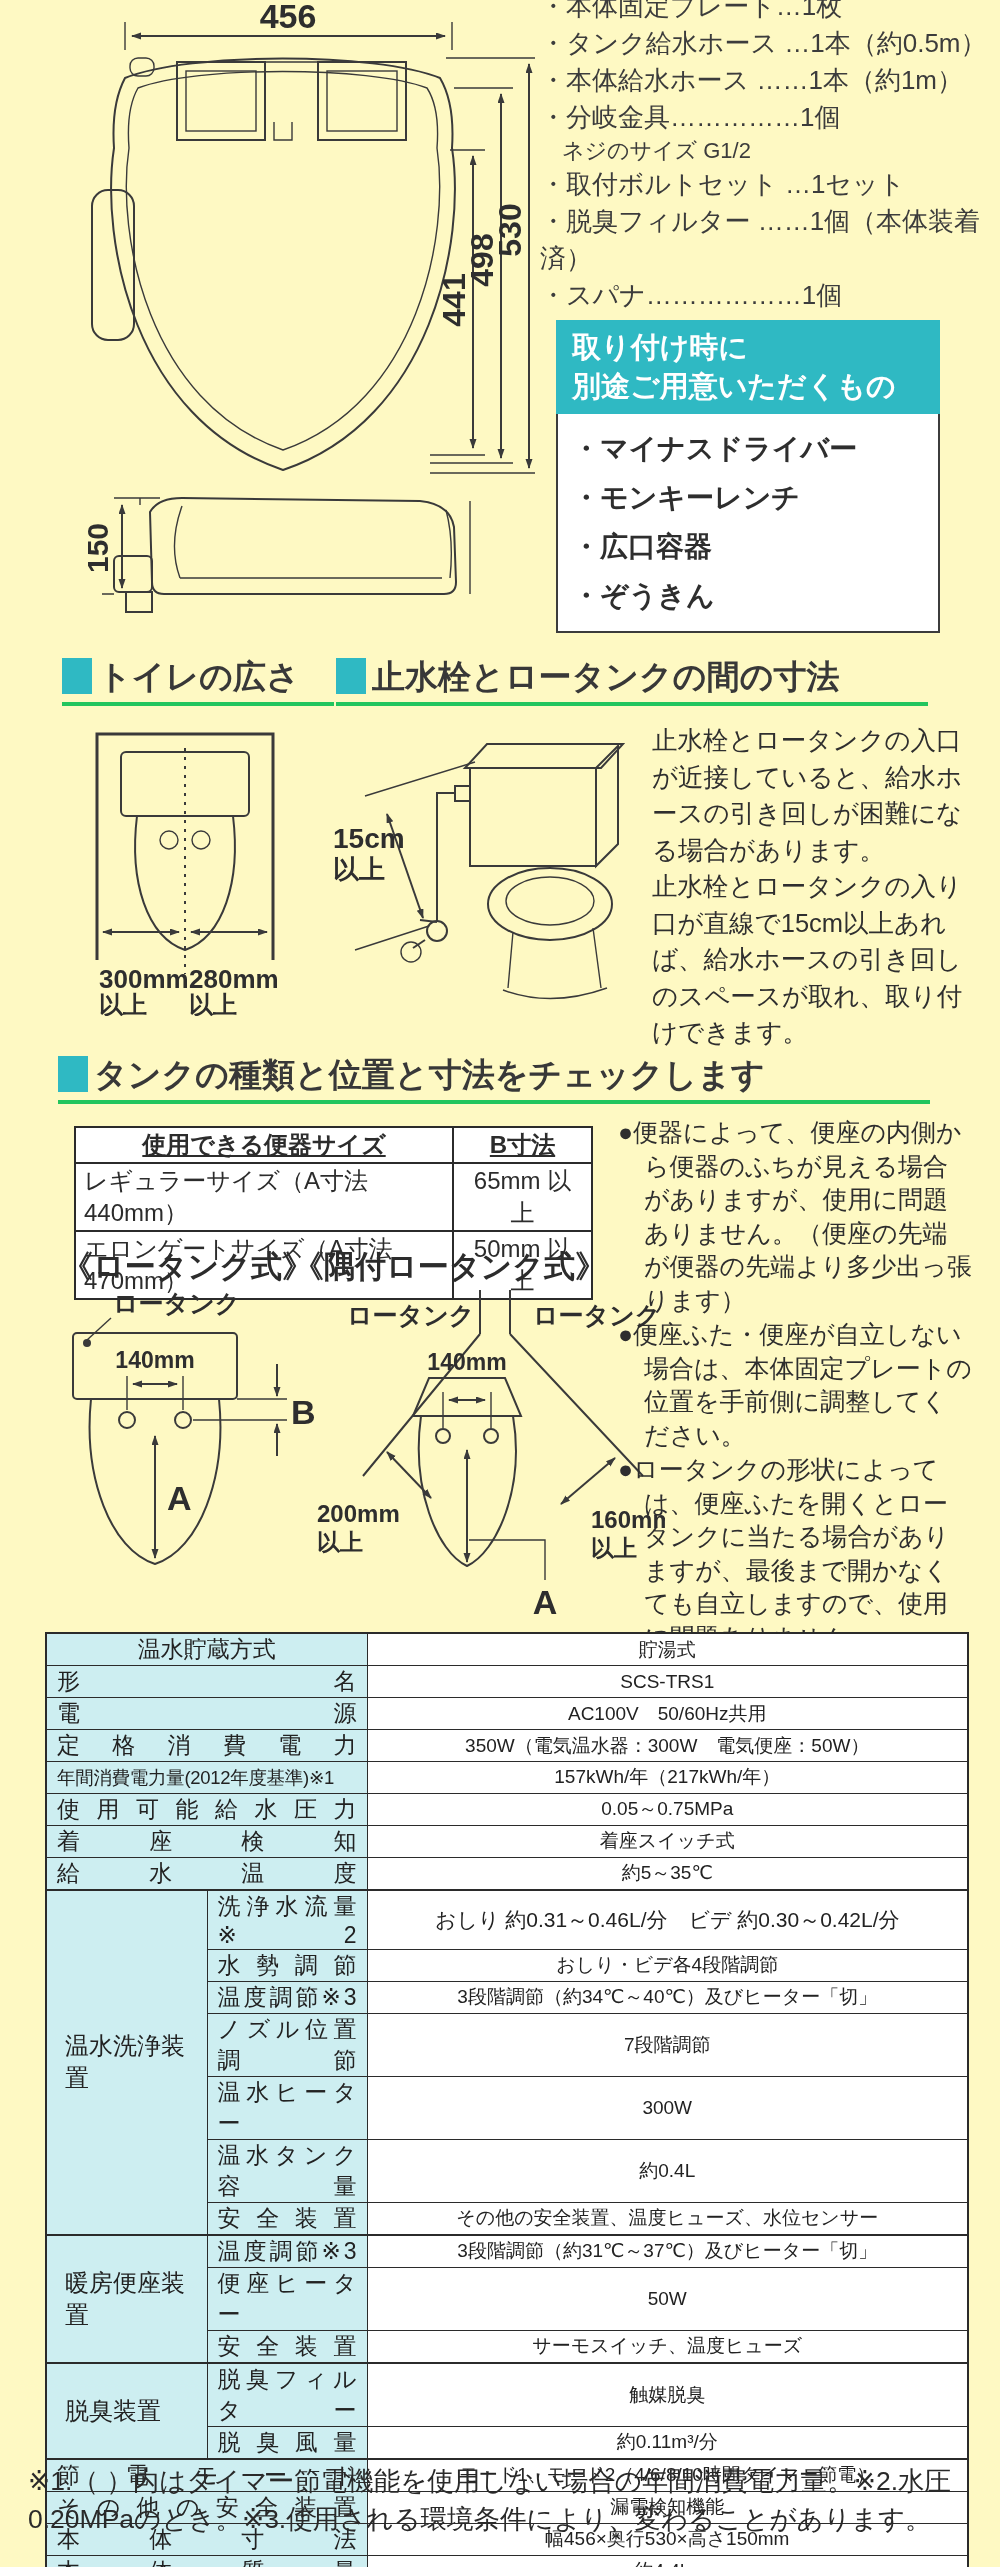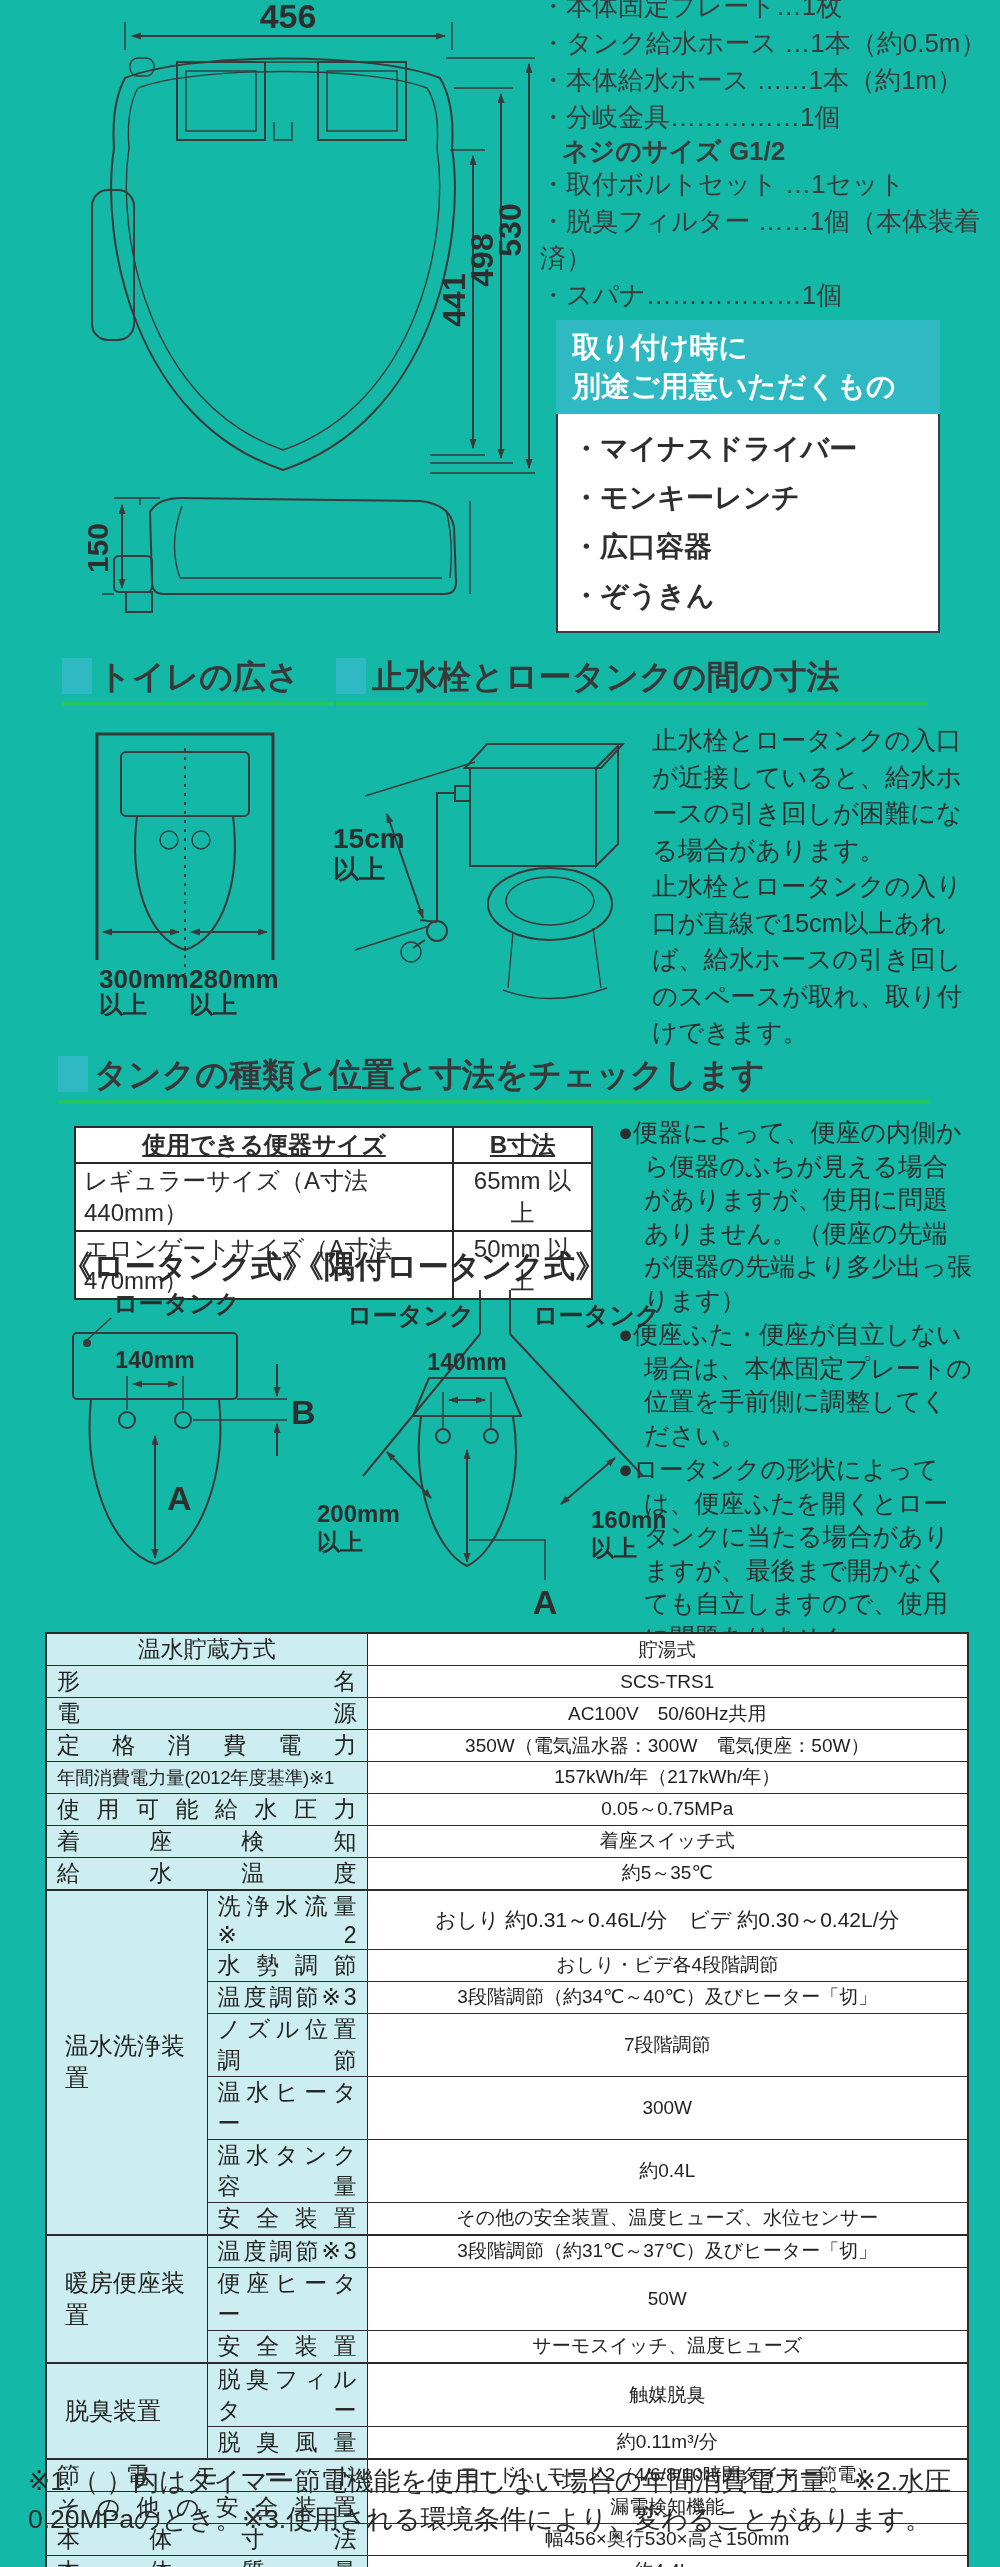--- a/index.html
+++ b/index.html
@@ -1,25 +1,25 @@
 <!DOCTYPE html>
 <html><head>
 <meta charset="utf-8">
 <style>
   html,body{margin:0;padding:0;background:#fff;}
-  .page{position:relative;width:1000px;height:2567px;background:#14b8a6;overflow:hidden;
+  .page{position:relative;width:1000px;height:2567px;background:#fef9c3;overflow:hidden;
         font-family:"Liberation Sans","DejaVu Sans",sans-serif;color:#333;}
   svg{display:block;}
   .line{stroke:#3a3a3a;stroke-width:2;fill:none;}
   .thin{stroke:#3a3a3a;stroke-width:1.4;fill:none;}
   .dimtxt{fill:#2e2e2e;font-weight:bold;}
 
   
   .parts{position:absolute;left:540px;top:-12px;width:460px;font-size:26px;line-height:37px;color:#3c3c3c;}
-  .parts .note{font-size:26px;line-height:30px;padding-left:22px;color:#3c3c3c;font-weight:bold;}
+  .parts .note{font-size:22px;line-height:30px;padding-left:22px;color:#3c3c3c;}
 
   
   .toolsbox{position:absolute;left:556px;top:320px;width:384px;}
   .toolsbox .hd{background:#2fb9c3;color:#fff;font-weight:bold;font-size:29px;line-height:39px;padding:8px 16px;}
   .toolsbox .bd{border:2px solid #3c3c3c;border-top:none;background:#fff;padding:20px 14px 16px 14px;}
   .toolsbox .bd div{font-size:28px;font-weight:bold;color:#2e2e2e;line-height:30px;margin-bottom:19px;}
   .toolsbox .bd div:last-child{margin-bottom:4px;}
 
   
   .sechead{position:absolute;display:flex;align-items:flex-start;border-bottom:4px solid #22c55e;padding-bottom:6px;}

